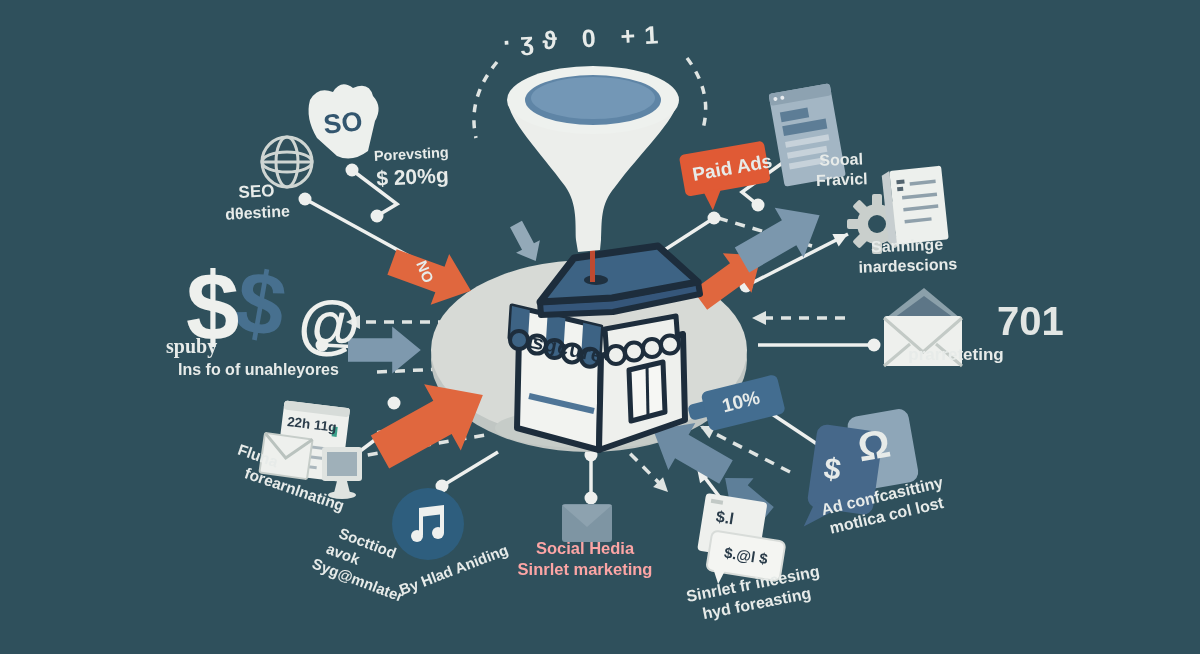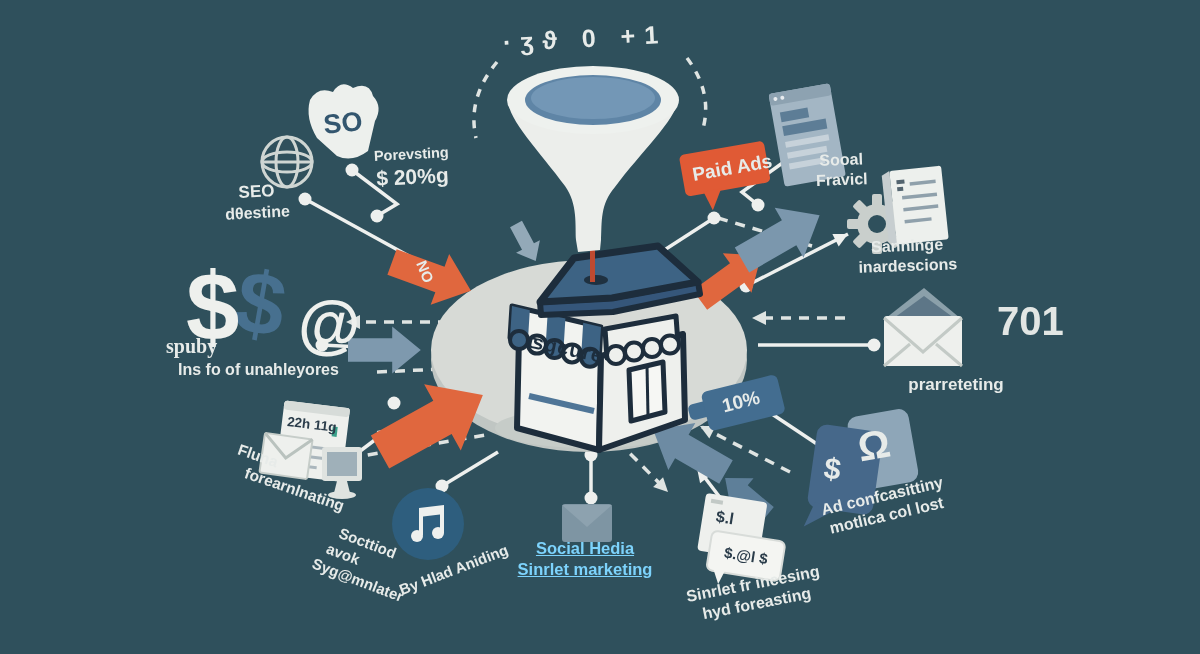--- a/index.html
+++ b/index.html
@@ -1,21 +1,21 @@
 <!DOCTYPE html>
 <html><head>
 <meta charset="utf-8">
 <style>
   html,body{margin:0;padding:0;background:#222;}
   #canvas{position:relative;width:1200px;height:654px;overflow:hidden;
           background:#2f505c;font-family:"Liberation Sans",sans-serif;}
   #scene{position:absolute;left:0;top:0;}
   .lbl{position:absolute;font-weight:bold;color:#e7ebe9;line-height:1.28;white-space:nowrap;}
   .ctr{text-align:center;}
-  .muted{color:#7dd3fc;text-decoration:underline;}
+  .muted{color:#fca5a5;}
   .navy{color:#1d2e3e;}
 </style>
 </head>
 <body>
 
 <div id="canvas">
 
 <svg id="scene" width="1200" height="654" viewBox="0 0 1200 654">
   <defs>
     <polygon id="arr" points="0,-9 34,-9 34,-18 56,0 34,18 34,9 0,9"></polygon>
@@ -307,21 +307,21 @@
 
 <div class="lbl ctr" style="left:812px;top:486px;width:145px;font-size:16px;transform:rotate(-13deg);">
   <div>Ad confcasittiny</div>
   <div>motlica col lost</div>
 </div>
 
 <div class="lbl" style="left:824px;top:450px;font-size:30px;transform:rotate(8deg);">$</div>
 <div class="lbl" style="left:858px;top:420px;font-size:40px;transform:rotate(-10deg);">Ω</div>
 
 <div class="lbl" style="left:964px;top:296px;font-size:40px;color:#e2e6e4;margin-left:33px;">701</div>
-<div class="lbl ctr" style="left:896px;top:374px;width:120px;font-size:17px;">prarreteting</div>
+<div class="lbl ctr" style="left:896px;top:344px;width:120px;font-size:17px;">prarreteting</div>
 
 <div class="lbl ctr" style="left:850px;top:236px;width:115px;font-size:16px;transform:rotate(-2deg);">
   <div>Sanninge</div>
   <div>inardescions</div>
 </div>
 
 <div class="lbl ctr" style="left:804px;top:150px;width:75px;font-size:16px;transform:rotate(-2deg);">
   <div>Sooal</div>
   <div>Fravicl</div>
 </div>

